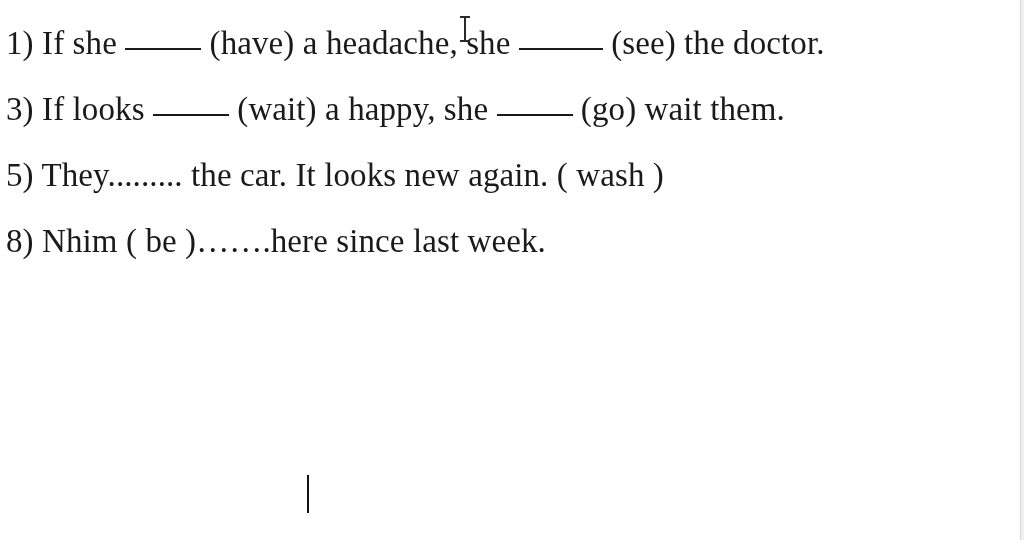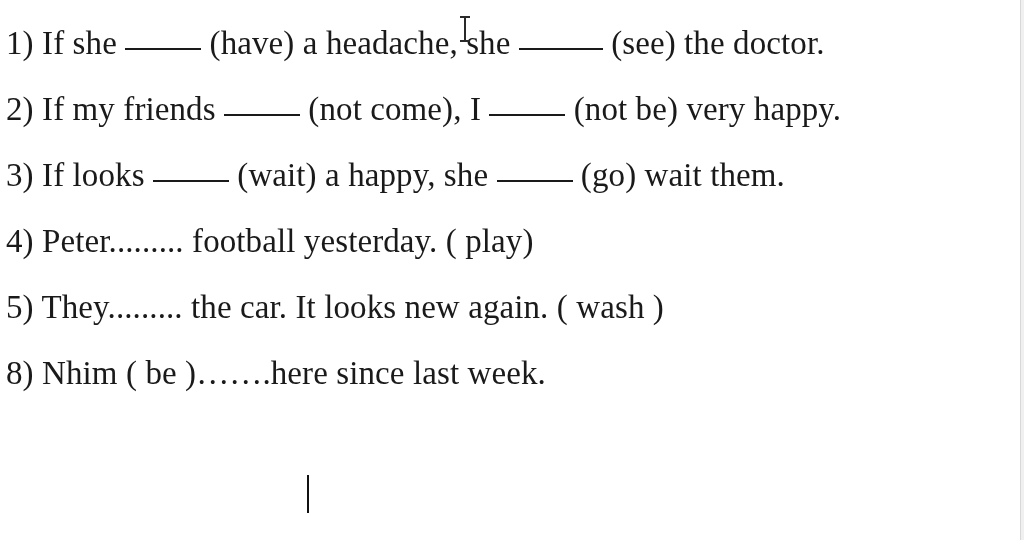--- a/index.html
+++ b/index.html
@@ -80,34 +80,26 @@
 </head>
 <body>
 
 <div id="worksheet">
 
   <div class="line">
     <span>1)</span>
     <span>If she </span><span class="blank-ul w-short"></span><span> (have) a headache, she </span><span class="blank-ul w-med"></span><span> (see) the doctor.</span>
   </div>
 
-  <div class="line">
-    <span>2)</span>
-    <span>If my friends </span><span class="blank-ul w-short"></span><span> (not come), I </span><span class="blank-ul w-short"></span><span> (not be) very happy.</span>
-  </div>
 
   <div class="line">
     <span>3)</span>
     <span>If looks </span><span class="blank-ul w-short"></span><span> (wait) a happy, she </span><span class="blank-ul w-short"></span><span> (go) wait them.</span>
   </div>
 
-  <div class="line">
-    <span>4)</span>
-    <span>Peter......... football yesterday. ( play)</span>
-  </div>
 
   <div class="line">
     <span>5)</span>
     <span>They......... the car. It looks new again. ( wash )</span>
   </div>
 
 
 
   <div class="line">
     <span>8)</span>

